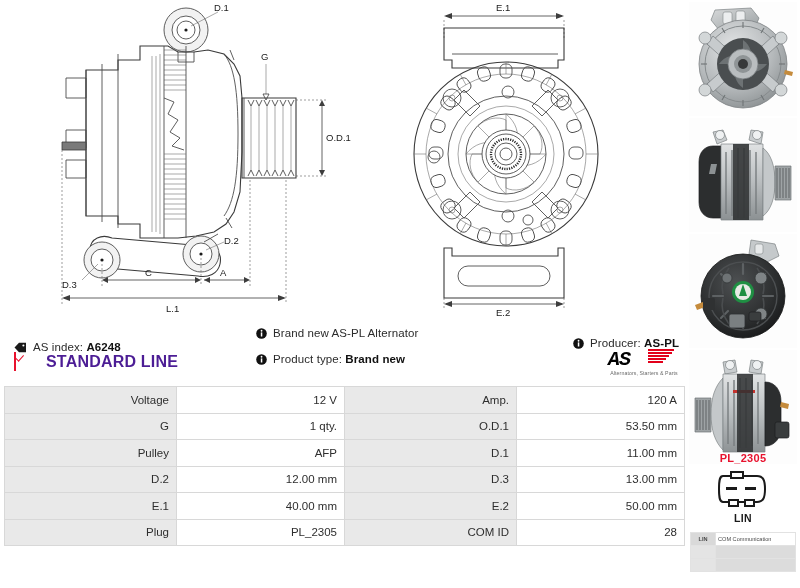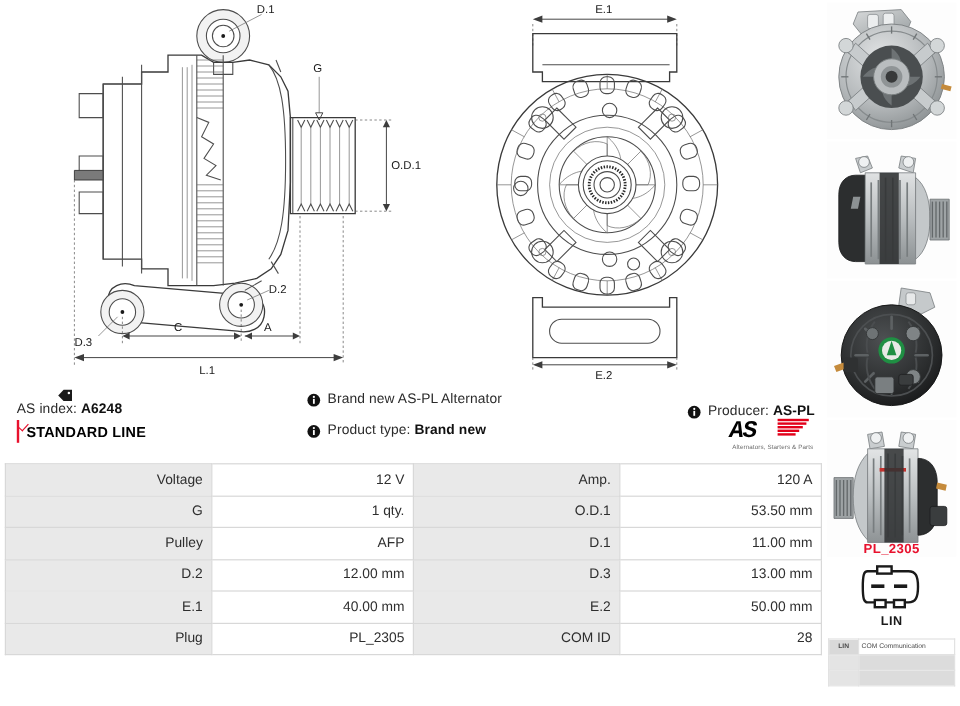--- a/index.html
+++ b/index.html
@@ -24,28 +24,28 @@
   .dash{stroke:#5a5a5a;stroke-width:0.6;fill:none;stroke-dasharray:2 2;}
   .dim{stroke:#3d3d3d;stroke-width:0.8;fill:none;}
   .fillgrey{fill:#f2f2f2;stroke:#4d4d4d;stroke-width:0.9;}
   .fillwhite{fill:#ffffff;stroke:#4d4d4d;stroke-width:0.9;}
   .filldark{fill:#7a7a7a;stroke:#3a3a3a;stroke-width:0.8;}
   .dtxt{font-family:"Liberation Sans", sans-serif;font-size:9.5px;fill:#1a1a1a;}
 
   
   .infostrip{position:absolute;left:0;top:322px;width:686px;height:58px;}
   .inf-row{position:absolute;display:flex;align-items:center;white-space:nowrap;}
-  .inf-c1a{left:14px;top:2px;flex-direction:column;}
+  .inf-c1a{left:14px;top:19px;}
   .inf-c1b{left:14px;top:31px;}
   .inf-c2a{left:256px;top:5px;}
   .inf-c2b{left:256px;top:31px;}
   .inf-c3a{left:573px;top:15px;}
   .inf-txt{font-size:11.5px;color:#2b2b2b;letter-spacing:.1px;}
   .inf-txt b{color:#111;font-weight:bold;}
-  .std{font-size:12px;font-weight:bold;color:#000000;letter-spacing:.2px;}
+  .std{font-size:16px;font-weight:bold;color:#4c1d95;letter-spacing:.2px;margin-left:24px;}
   .ic{display:inline-block;margin-right:6px;flex:0 0 auto;line-height:0;}
 
   
   .cbox{width:11px;height:11px;border:1.4px solid #e8112d;position:relative;box-sizing:border-box;}
   .cbox:after{content:"";position:absolute;left:1.5px;top:0px;width:4px;height:7px;
     border:solid #e8112d;border-width:0 1.6px 1.6px 0;transform:rotate(42deg);}
 
   
   .logo{position:absolute;left:604px;top:348px;width:80px;height:34px;}
   .logo-as{position:absolute;left:4px;top:0;font-size:20px;font-weight:bold;font-style:italic;

